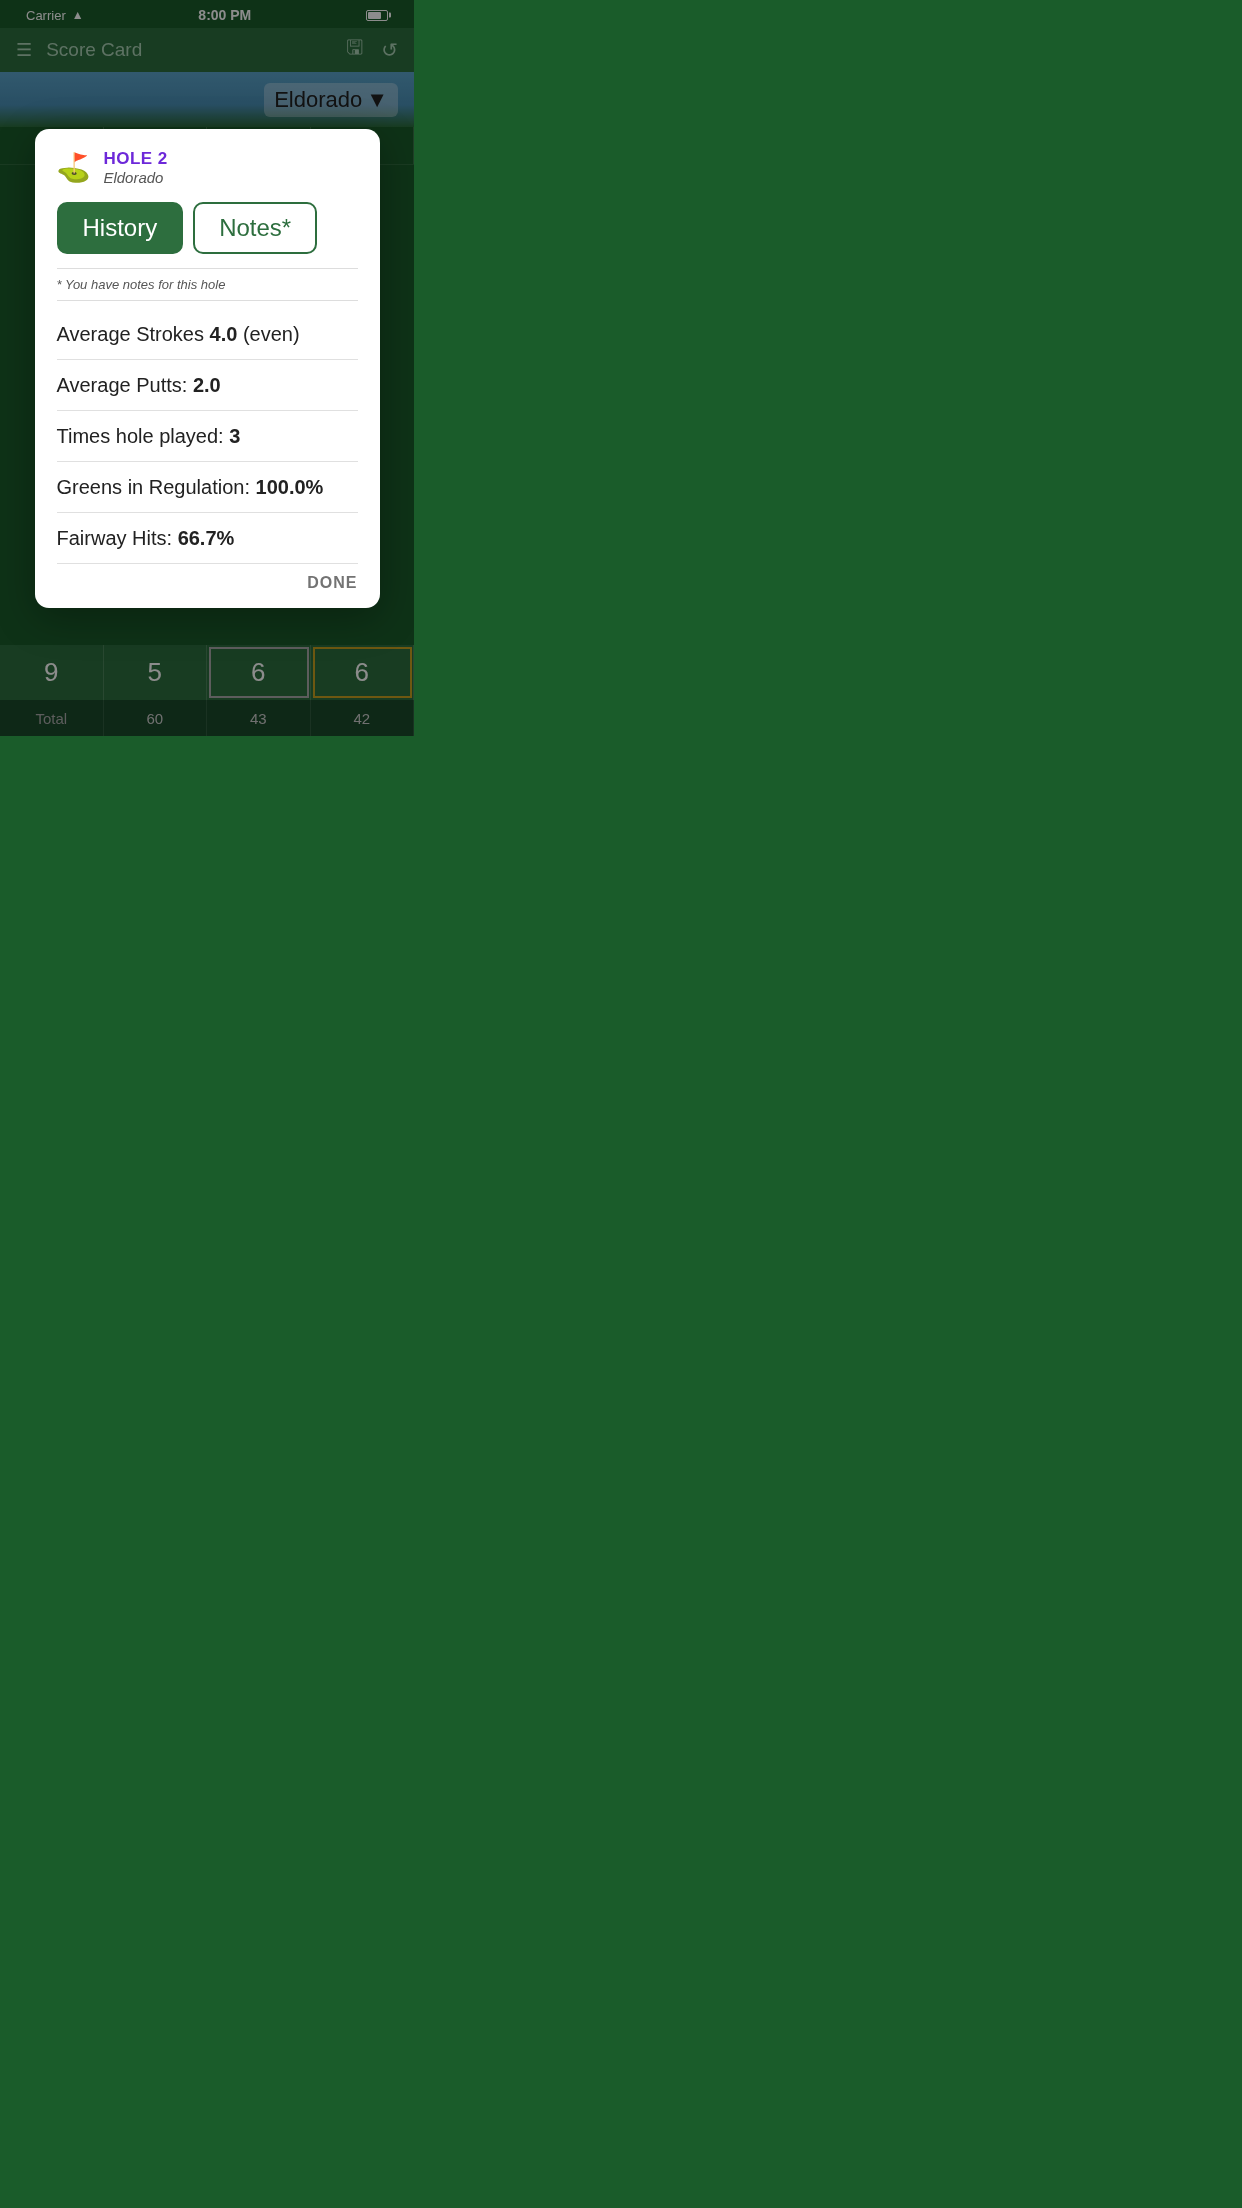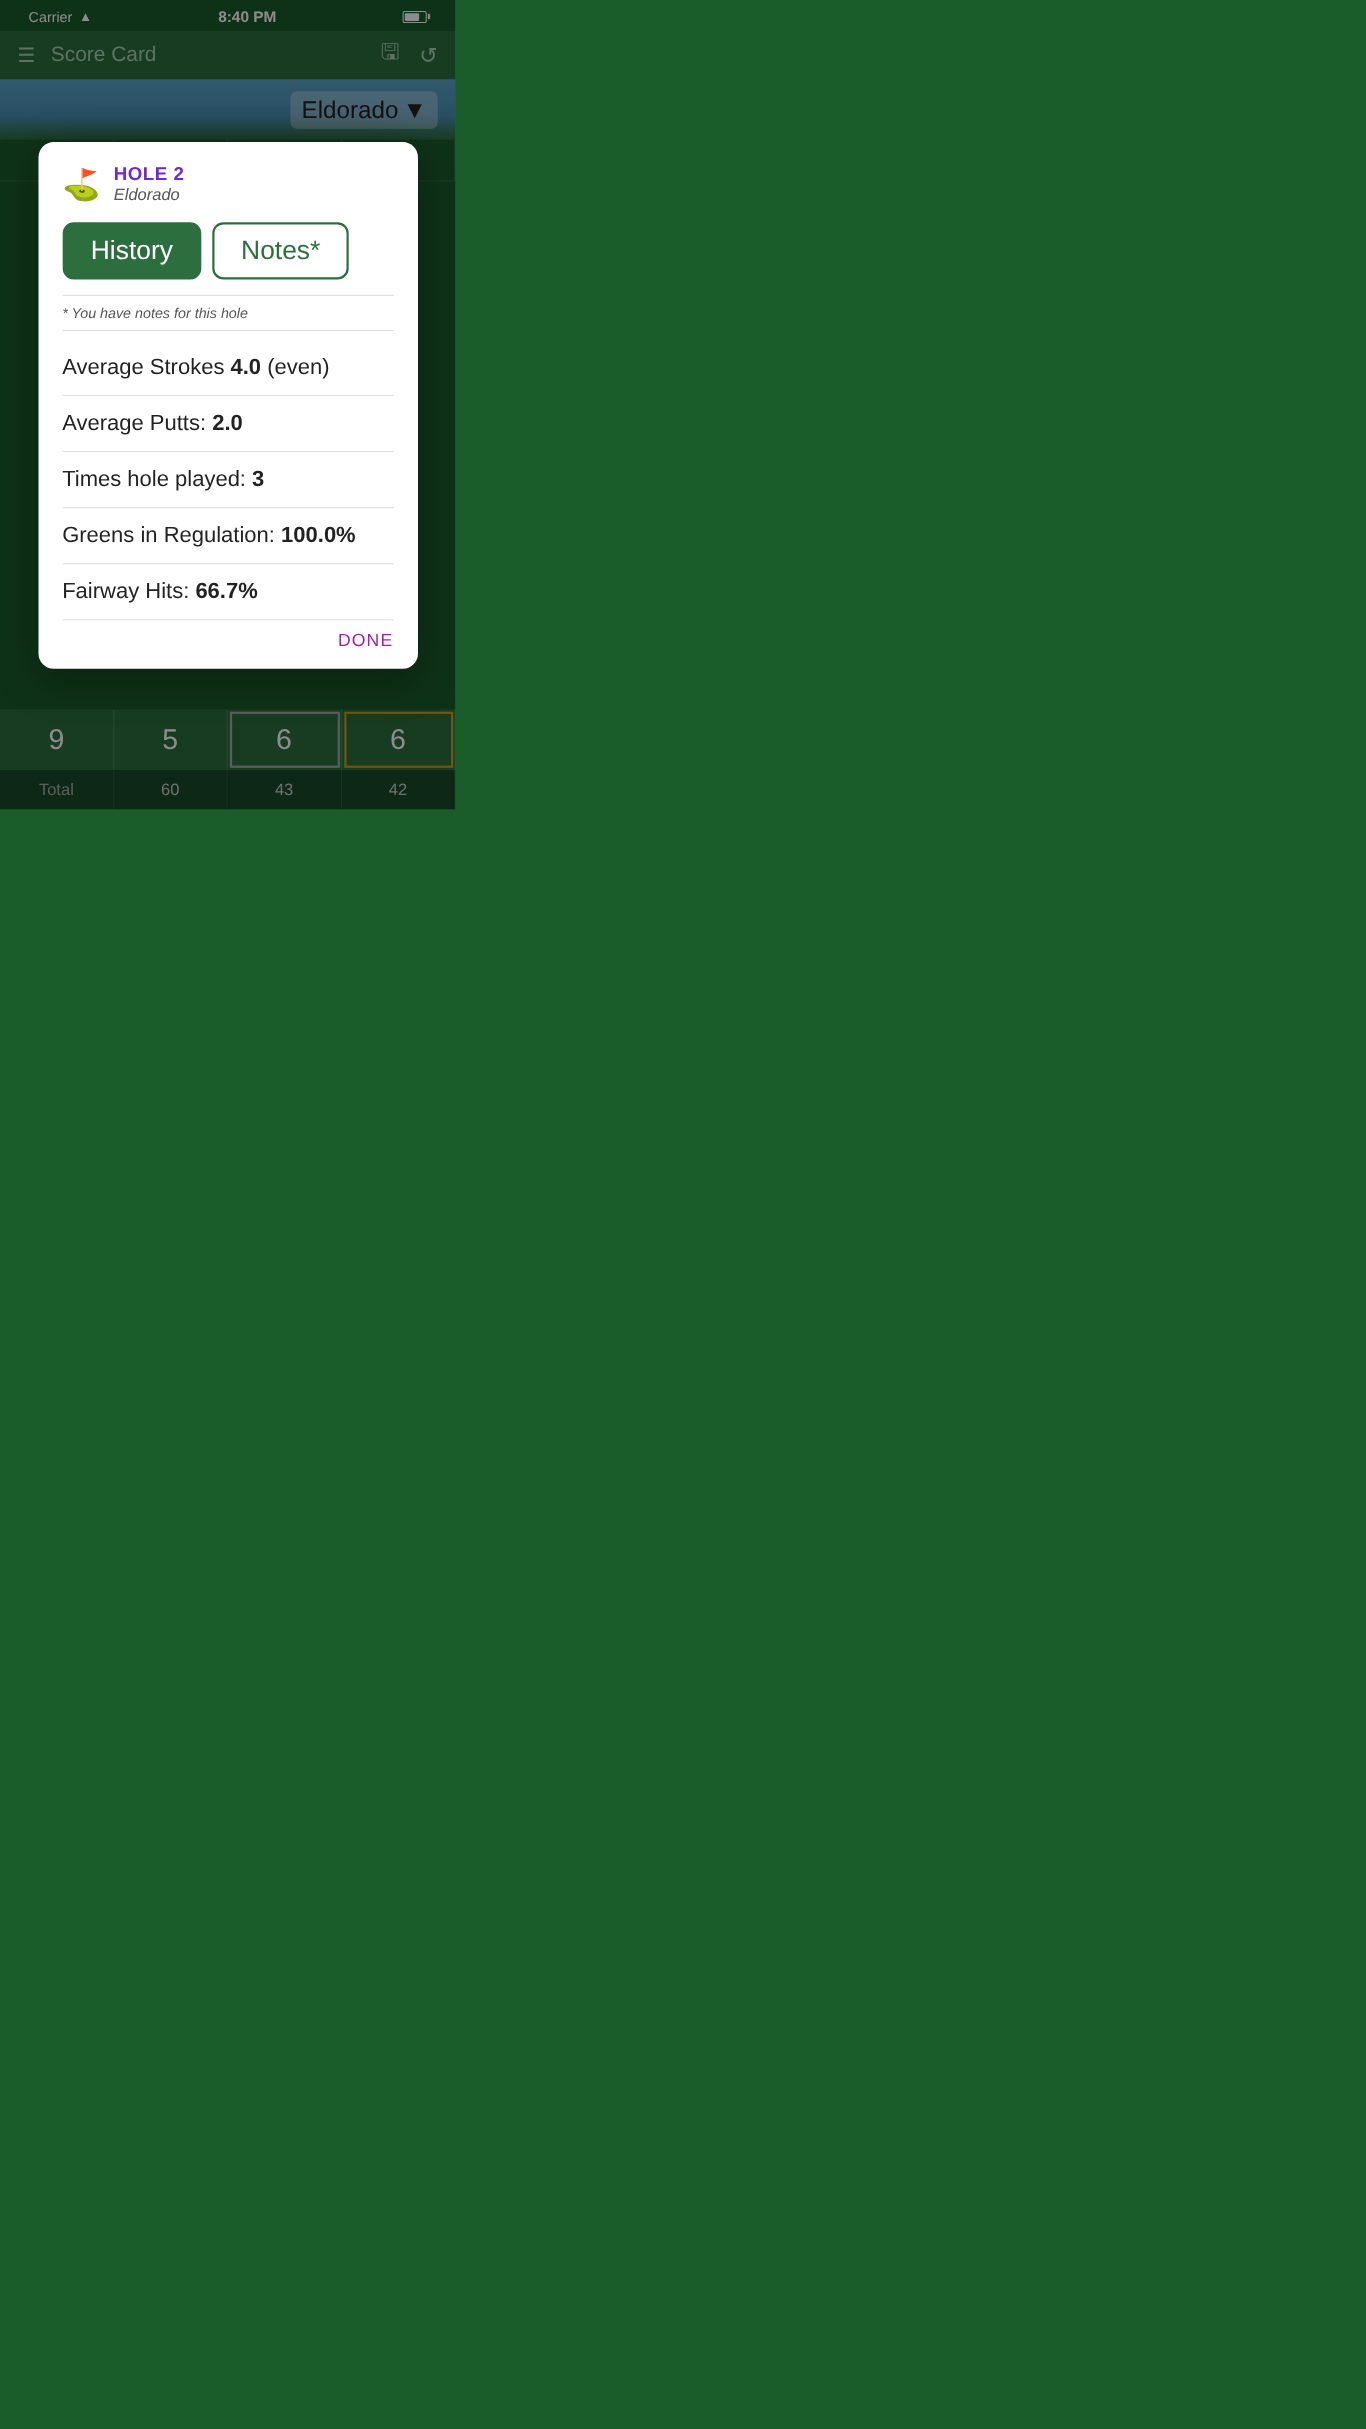--- a/index.html
+++ b/index.html
@@ -206,23 +206,23 @@
       line-height: 1.5;
     }
 
     
     .done-row {
       display: flex;
       justify-content: flex-end;
       padding-top: 10px;
     }
     .done-btn {
-      color: #a21caf;
+      color: #737373;
       font-size: 16px;
-      font-weight: 400;
+      font-weight: 700;
       letter-spacing: 1px;
       background: none;
       border: none;
       cursor: pointer;
       text-transform: uppercase;
     }
 
     
     .bottom-scores {
       position: absolute;
@@ -266,21 +266,21 @@
     .total-cell.label { color: #aaa; font-weight: 400; }
   </style>
 </head>
 <body>
 
 <div class="status-bar">
   <div class="status-left">
     <span>Carrier</span>
     <span class="wifi-icon">▲</span>
   </div>
-  <div class="status-center">8:40 PM</div>
+  <div class="status-center">8:00 PM</div>
   <div class="status-right">
     <div class="battery-icon">
       <div class="battery-fill"></div>
     </div>
   </div>
 </div>
 
 <div class="app-header">
   <div class="header-left">
     <span class="hamburger-icon">☰</span>

